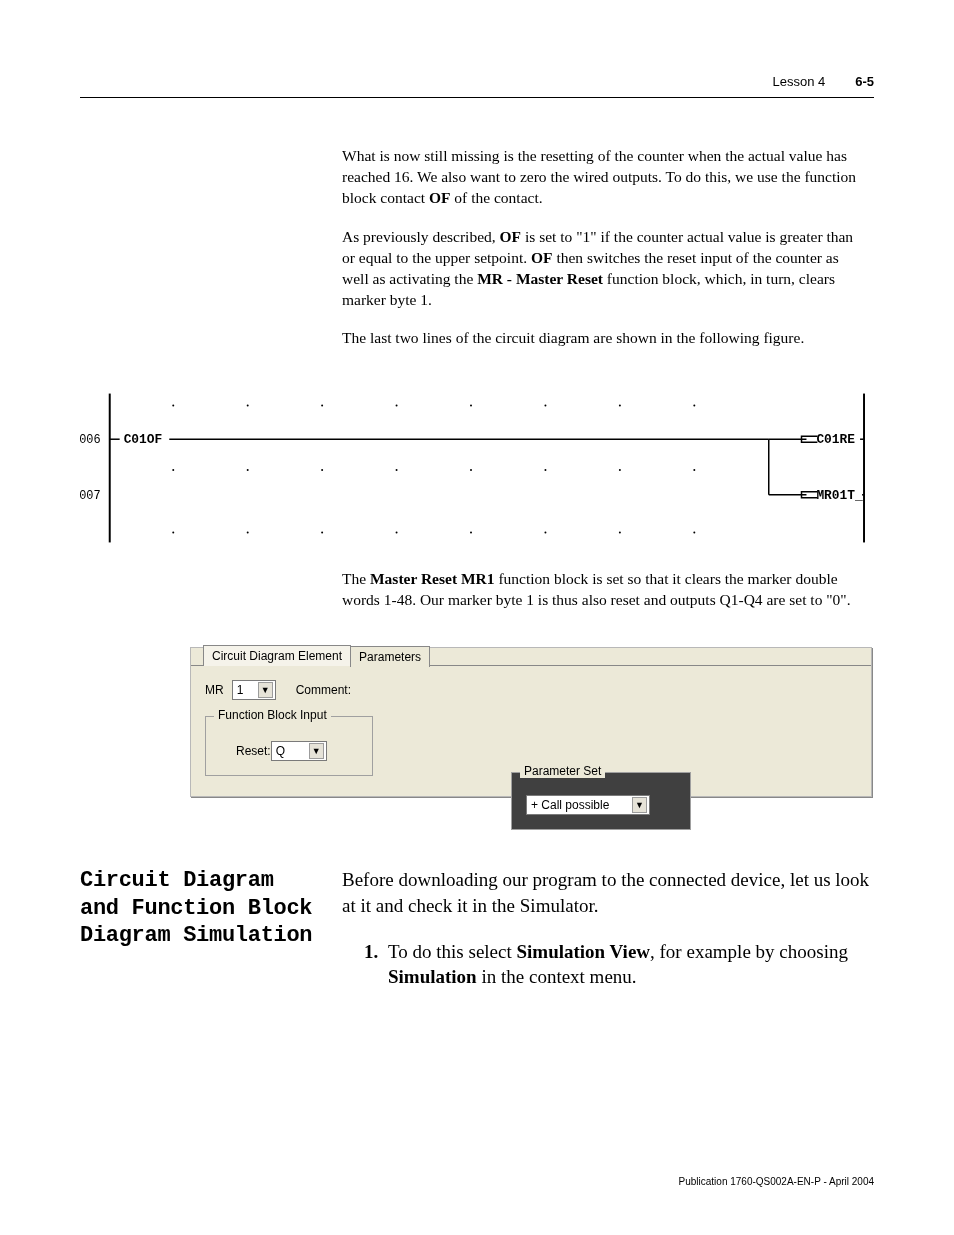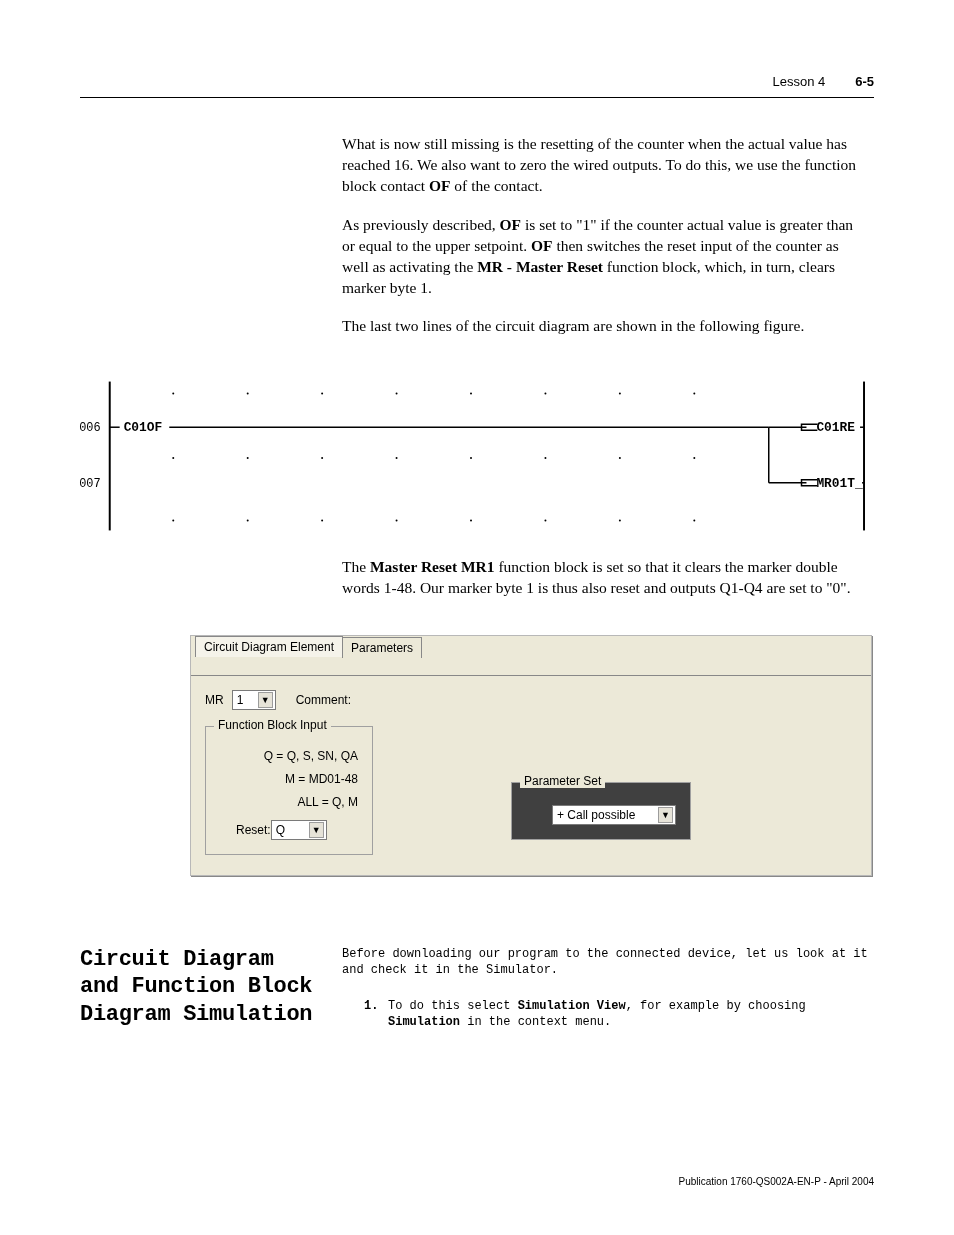--- a/index.html
+++ b/index.html
@@ -15,21 +15,21 @@
     padding: 74px 80px 0 80px;
   }
   .header-row {
     display: flex;
     justify-content: flex-end;
     align-items: baseline;
     font-family: Arial, Helvetica, sans-serif;
     font-size: 13px;
     padding-bottom: 8px;
     border-bottom: 1px solid #000;
-    margin-bottom: 36px;
+    margin-bottom: 48px;
   }
   .header-lesson { margin-right: 30px; }
   .header-pagenum { font-weight: bold; }
   .body-col {
     margin-left: 262px;
     width: 520px;
     font-size: 15.5px;
     line-height: 1.35;
   }
   .para { margin-bottom: 18px; }
@@ -43,21 +43,21 @@
   .dialog-img {
     margin: 36px 0 0 110px;
     width: 682px;
     border: 1px solid #b8b8b8;
     box-shadow: 1px 1px 0 #888;
     font-family: Tahoma, Arial, sans-serif;
     font-size: 12px;
     color: #000;
     background: #ece9d8;
   }
-  .tabs-row { display: flex; align-items: flex-start; height: 40px; padding-left: 4px; }
+  .tabs-row { display: flex; align-items: flex-end; height: 18px; padding-left: 12px; }
   .tab {
     border: 1px solid #888;
     border-bottom: none;
     padding: 3px 8px 3px 8px;
     background: #f5f3ea;
     margin-right: -1px;
     position: relative;
   }
   .tab.active {
     background: #ece9d8;
@@ -95,23 +95,22 @@
   .section-heading {
     width: 234px;
     font-family: Liberation Mono, monospace;
     font-size: 22px;
     line-height: 1.25;
     letter-spacing: -0.3px;
     font-weight: bold;
   }
   .section-body {
     flex: 1;
-    font-size: 12px;
+    font-size: 19px;
     line-height: 1.35;
-    font-family: Liberation Mono, monospace;
   }
   .numbered { display:flex; margin-top: 20px; margin-left: 22px; }
   .numbered .num { font-weight: bold; width: 24px; }
   .numbered .txt { flex:1; }
 
   .footer {
     position: absolute;
     bottom: 48px;
     right: 80px;
     font-family: Arial, Helvetica, sans-serif;
@@ -187,36 +186,31 @@
       <span>The </span><span class="bold">Master Reset MR1</span><span> function block is set so that it clears the marker double words 1-48. Our marker byte 1 is thus also reset and outputs Q1-Q4 are set to "0".</span>
     </p>
   </div>
 
   <div class="dialog-img">
     <div class="tabs-row">
       <div class="tab">Circuit Diagram Element</div>
       <div class="tab active">Parameters</div>
     </div>
     <div class="tabs-underline"></div>
-    <div class="dialog-body" style="position:relative;text-align:right;">
+    <div class="dialog-body" style="position:relative;">
       <div class="mr-row">
         <span>MR</span>
         <span class="combo" style="width:44px;">
           <span>1</span>
           <span class="arrow">▼</span>
         </span>
         <span style="margin-left:12px;">Comment:</span>
       </div>
       <div class="fieldset" style="width:168px;">
         <div class="fieldset-legend">Function Block Input</div>
-        <div class="fb-lines">
-          <div>Q = Q, S, SN, QA</div>
-          <div>M = MD01-48</div>
-          <div>ALL = Q, M</div>
-        </div>
         <div class="reset-row">
           <span>Reset:</span>
           <span class="combo" style="width:56px;">
             <span>Q</span>
             <span class="arrow">▼</span>
           </span>
         </div>
       </div>
       <div class="param-box">
         <div class="param-legend">Parameter Set</div>

